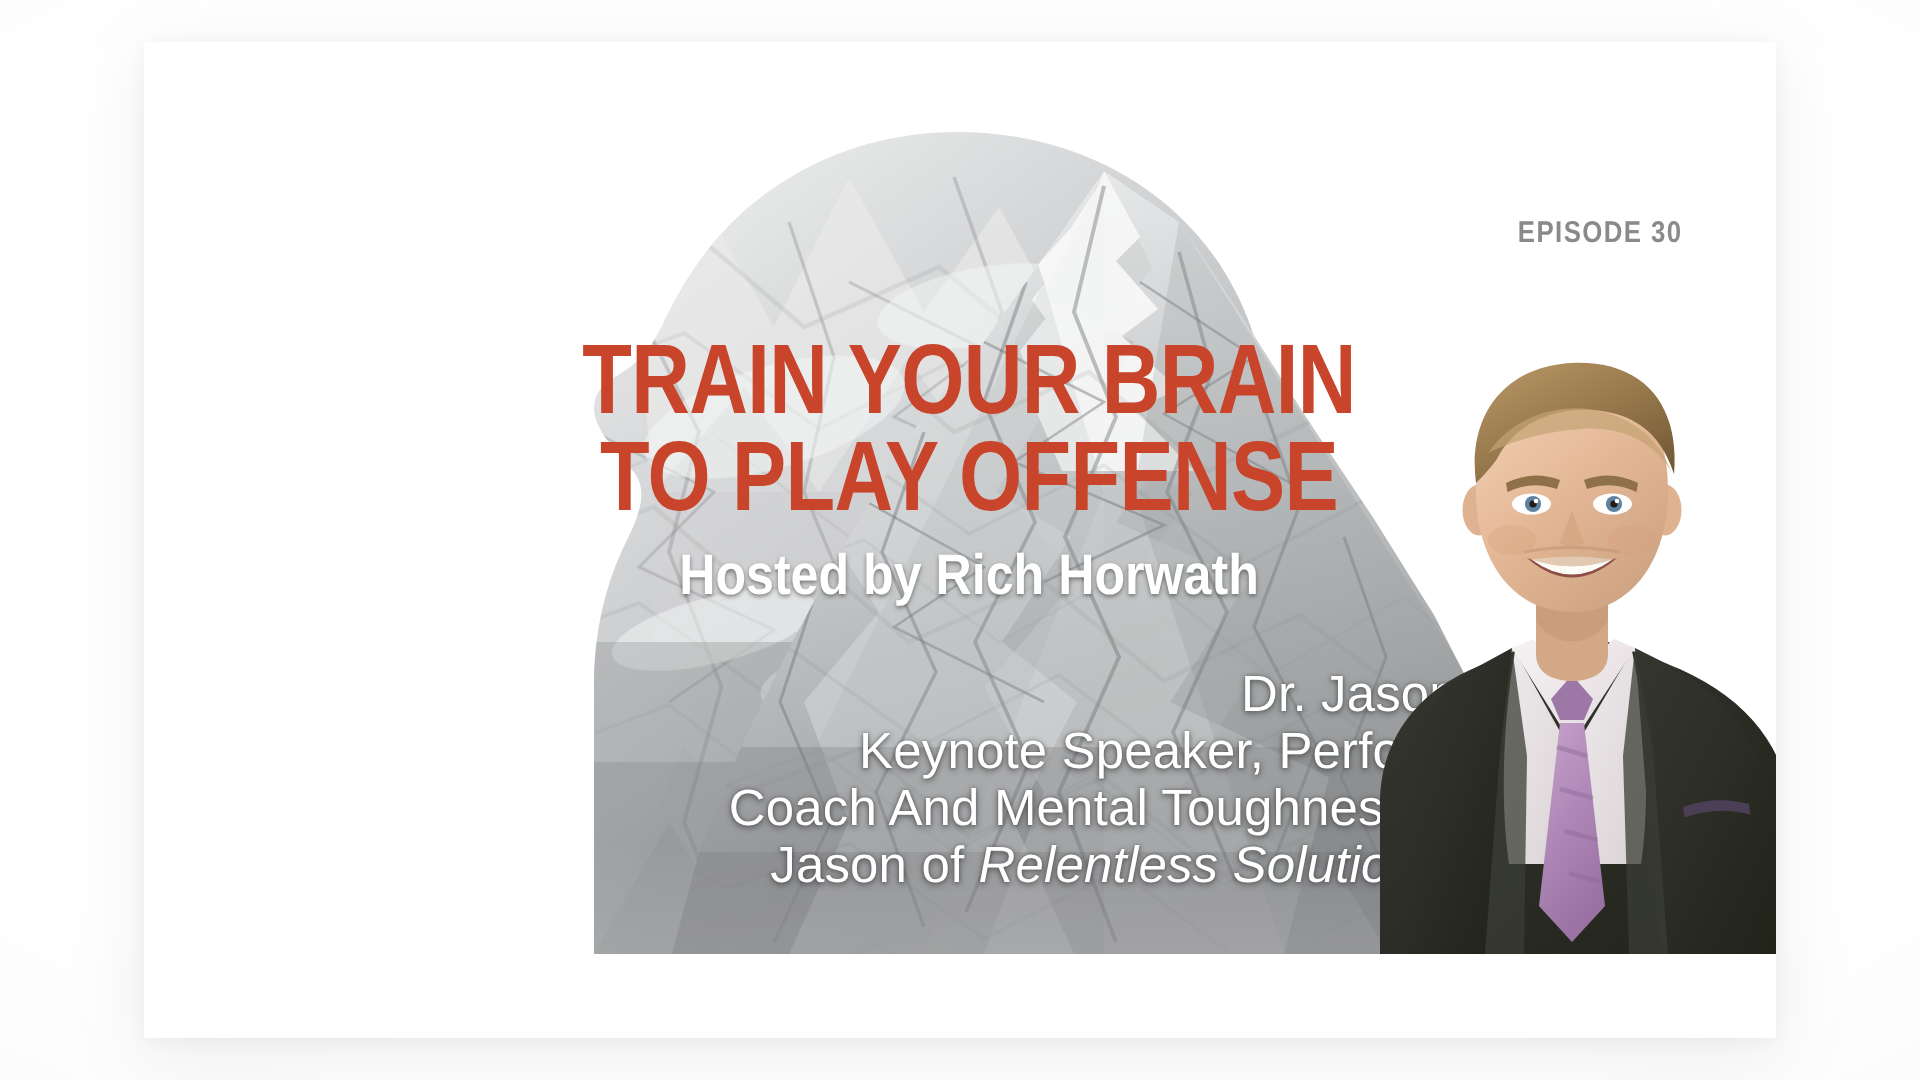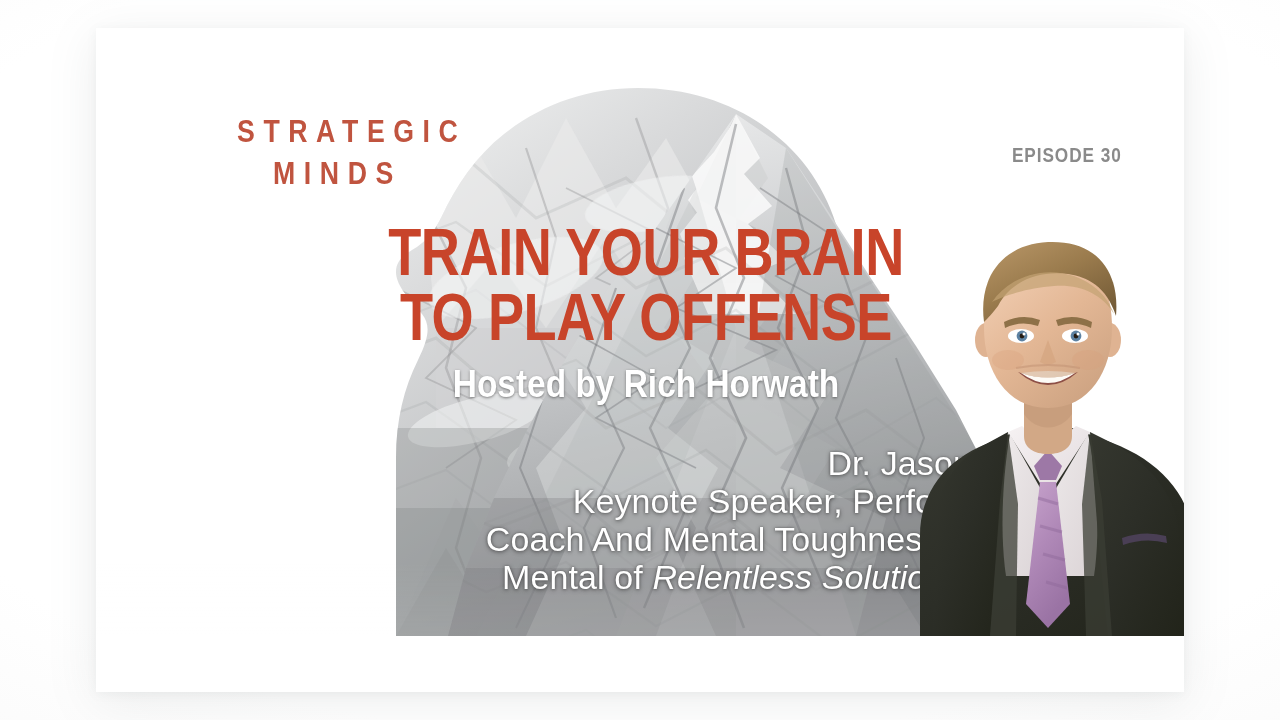--- a/index.html
+++ b/index.html
@@ -311,36 +311,32 @@
           <polygon points="690,120 1000,608 760,608 660,300" fill="#8f9193" opacity="0.22"></polygon>
           <polygon points="600,160 380,608 520,608 640,300" fill="#a4a6a8" opacity="0.16"></polygon>
           <rect x="330" y="470" width="660" height="150" fill="#7a7c7e" opacity="0.3"></rect>
           <rect x="330" y="540" width="660" height="80" fill="#6c6e70" opacity="0.22"></rect>
         </g>
 
         <rect x="0" y="0" width="1088" height="608" fill="url(#fadeBottom)"></rect>
       </svg>
     </div>
 
-    <div class="logo">
-      <div class="logo-line1">STRATEGIC</div>
-      <div class="logo-line2">MINDS</div>
-    </div>
 
     <div class="episode">EPISODE 30</div>
 
     <div class="title">TRAIN YOUR BRAIN TO PLAY OFFENSE</div>
 
     <div class="host">Hosted by Rich Horwath</div>
 
     <div class="guest">
       <span class="gl">Dr. Jason Selk</span>
       <span class="gl">Keynote Speaker, Performance</span>
       <span class="gl">Coach And Mental Toughness Expert</span>
-      <span class="gl"><span>Mental of </span><span class="book">Relentless Solution Focus</span></span>
+      <span class="gl"><span>Jason of </span><span class="book">Relentless Solution Focus</span></span>
     </div>
 
     <div class="photo">
       <svg width="380" height="400" viewBox="0 0 380 400" xmlns="http://www.w3.org/2000/svg">
         <defs>
           <linearGradient id="suitG" x1="0" y1="0" x2="1" y2="1">
             <stop offset="0%" stop-color="#35372f"></stop>
             <stop offset="45%" stop-color="#2c2e27"></stop>
             <stop offset="100%" stop-color="#212319"></stop>
           </linearGradient>

